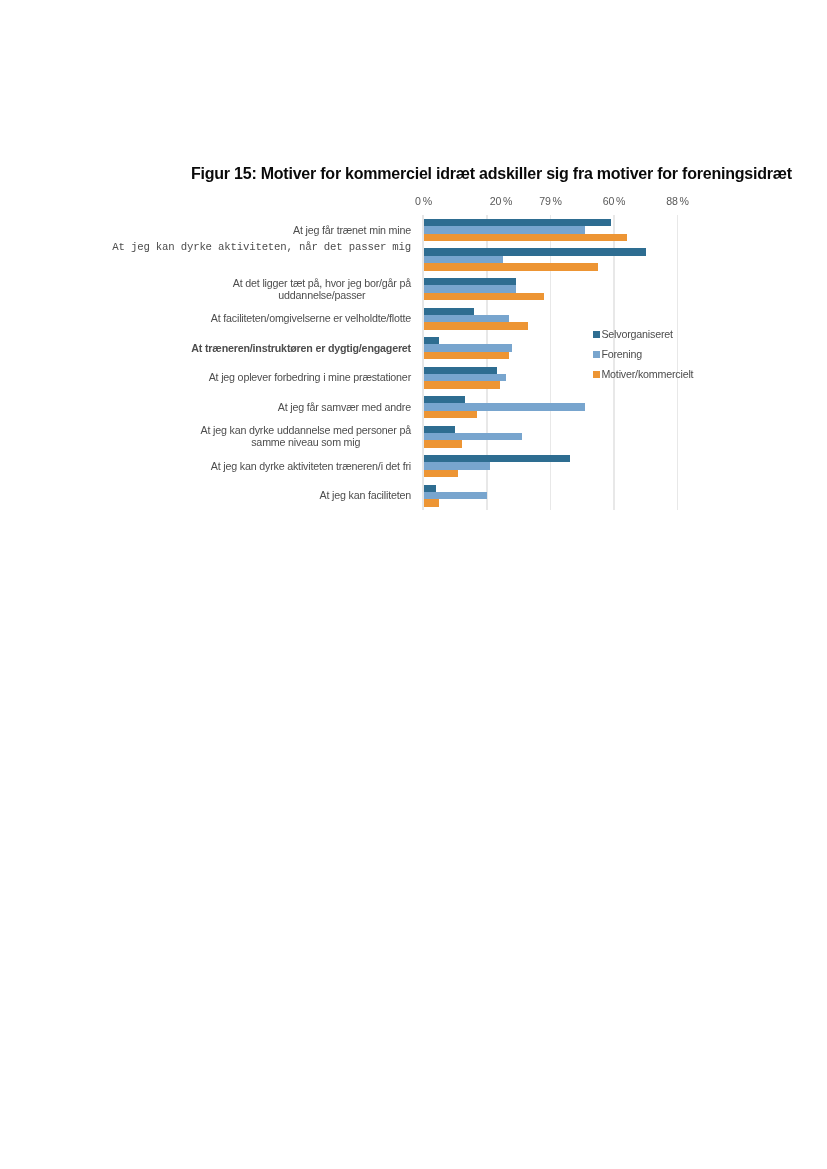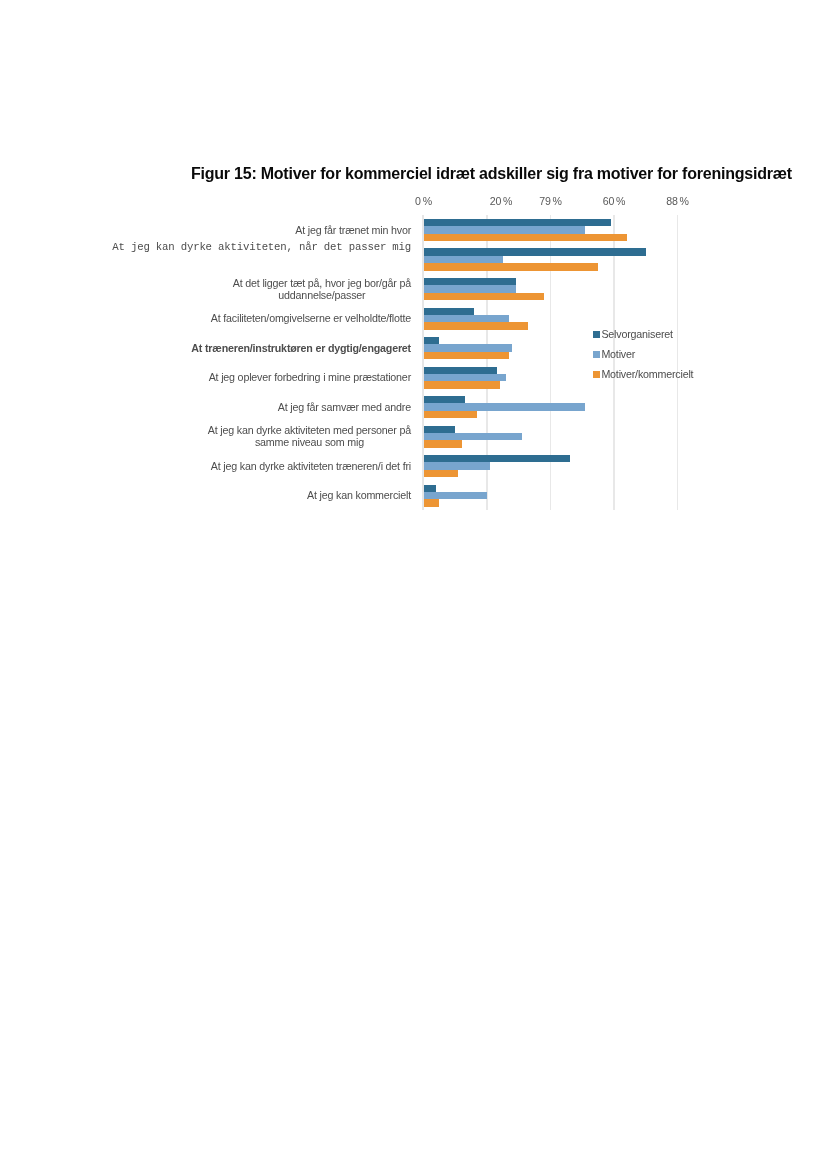--- a/index.html
+++ b/index.html
@@ -121,48 +121,48 @@
           <div class="bar s1" title="Forening: 21%" style="width: 66.675px; background: rgb(120, 165, 206);"></div>
           <div class="bar s2" title="Privat/kommercielt: 11%" style="width: 34.925px; background: rgb(237, 149, 52);"></div>
         </div>
         <div class="catgroup" style="top: 265.59px; height: 29.51px;">
           <div class="bar s0" title="Selvorganiseret: 4%" style="width: 12.7px; background: rgb(46, 109, 145);"></div>
           <div class="bar s1" title="Forening: 20%" style="width: 63.5px; background: rgb(120, 165, 206);"></div>
           <div class="bar s2" title="Privat/kommercielt: 5%" style="width: 15.875px; background: rgb(237, 149, 52);"></div>
         </div>
       </div>
     <div id="labels">
-        <div class="cat-label" style="top: 223.655px;">At jeg får trænet min hvor</div>
+        <div class="cat-label" style="top: 223.655px;">At jeg får trænet min mine</div>
         <div class="cat-label" style="top: 241px; font-family: Liberation Mono, monospace;">At jeg kan dyrke aktiviteten, når det passer mig</div>
         <div class="cat-label" style="top: 276.525px;">At det ligger tæt på, hvor jeg bor/går på
 uddannelse/passer</div>
         <div class="cat-label" style="top: 312.185px;">At faciliteten/omgivelserne er velholdte/flotte</div>
         <div class="cat-label" style="top: 341.695px; font-weight: bold;">At træneren/instruktøren er dygtig/engageret</div>
         <div class="cat-label" style="top: 371.205px; margin-left: 32px;">At jeg oplever forbedring i mine præstationer</div>
         <div class="cat-label" style="top: 400.715px;">At jeg får samvær med andre</div>
-        <div class="cat-label" style="top: 424.075px;">At jeg kan dyrke aktiviteten med personer på
+        <div class="cat-label" style="top: 424.075px;">At jeg kan dyrke uddannelse med personer på
 samme niveau som mig</div>
         <div class="cat-label" style="top: 459.735px;">At jeg kan dyrke aktiviteten træneren/i det fri</div>
-        <div class="cat-label" style="top: 489.245px;">At jeg kan kommercielt</div>
+        <div class="cat-label" style="top: 489.245px;">At jeg kan faciliteten</div>
       </div>
     <div id="ticks">
         <div class="tick-label" style="left: 423.5px;">0 %</div>
         <div class="tick-label" style="left: 501px;">20 %</div>
         <div class="tick-label" style="left: 550.5px;">79 %</div>
         <div class="tick-label" style="left: 614px;">60 %</div>
         <div class="tick-label" style="left: 677.5px;">88 %</div>
       </div>
     <div id="legend">
         <div class="legend-item">
           <span class="legend-swatch" style="background: rgb(46, 109, 145);"></span>
           <span class="legend-label">Selvorganiseret</span>
         </div>
         <div class="legend-item">
           <span class="legend-swatch" style="background: rgb(120, 165, 206);"></span>
-          <span class="legend-label">Motiver</span>
+          <span class="legend-label">Forening</span>
         </div>
         <div class="legend-item">
           <span class="legend-swatch" style="background: rgb(237, 149, 52);"></span>
           <span class="legend-label">Motiver/kommercielt</span>
         </div>
       </div>
   </div>
 </div>
 
 </body></html>

